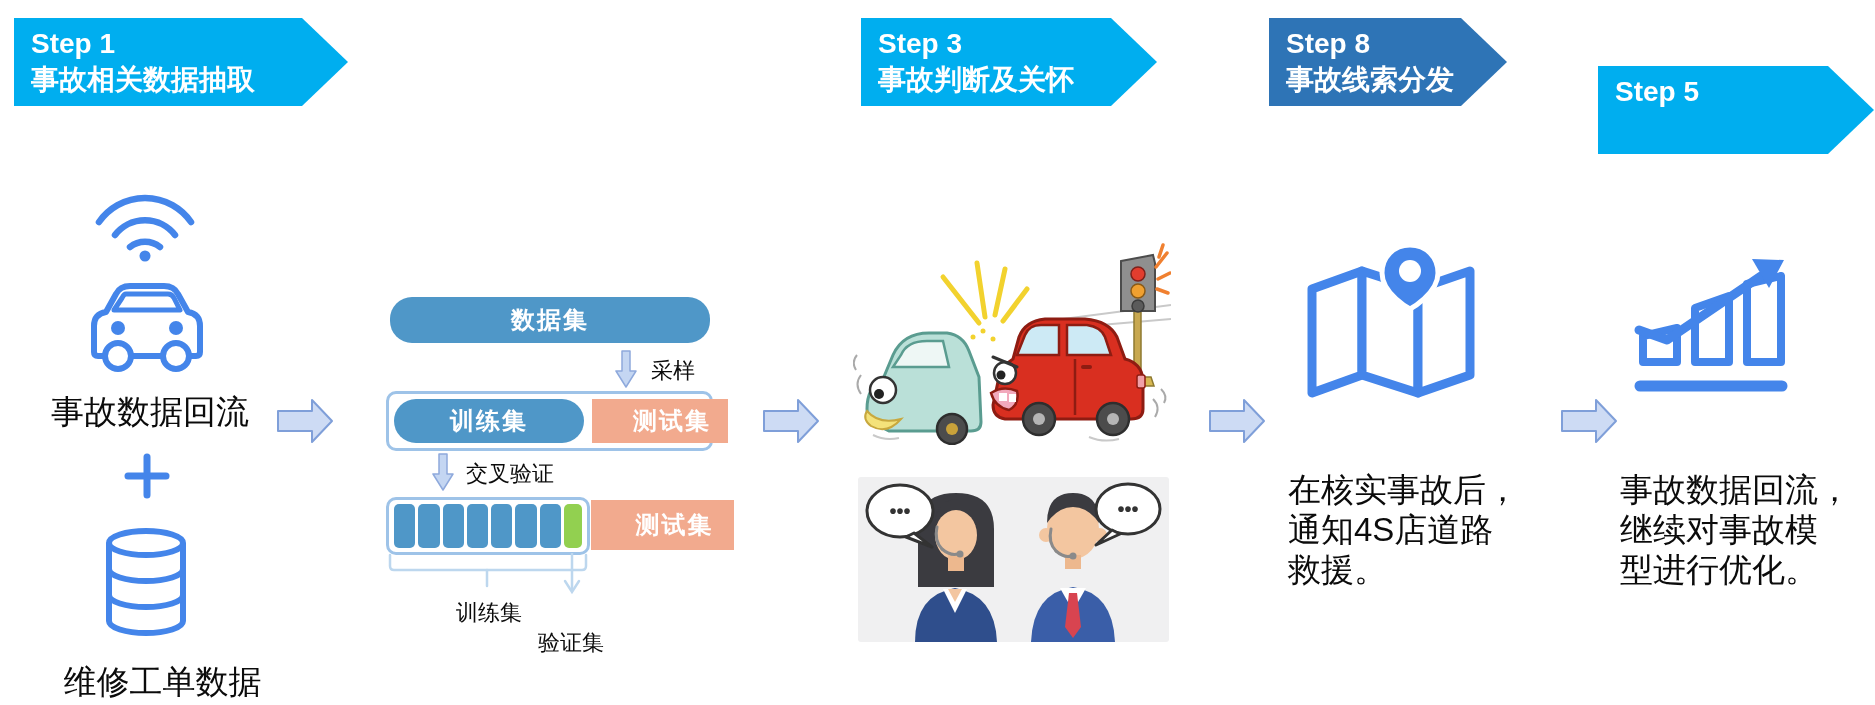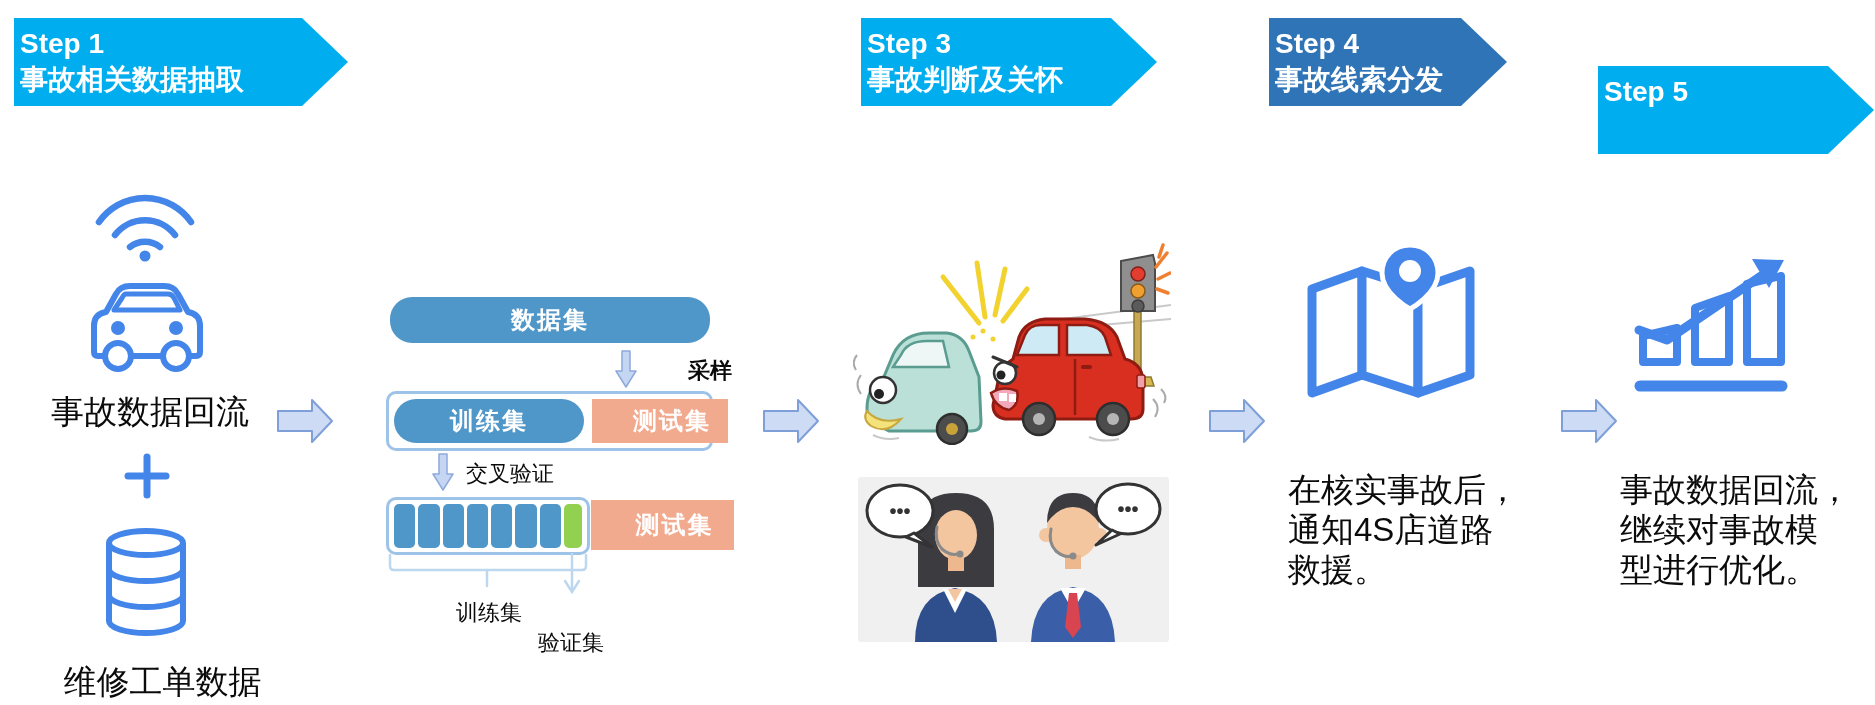--- a/index.html
+++ b/index.html
@@ -3,21 +3,21 @@
 <meta charset="utf-8">
 <style>
   html,body{margin:0;padding:0;background:#fff;}
   .stage{
     position:relative;width:1875px;height:705px;background:#fff;overflow:hidden;
     font-family:"Liberation Sans","DejaVu Sans",sans-serif;
   }
   
   .chev{
     position:absolute;top:18px;height:88px;box-sizing:border-box;
-    padding:8px 0 0 6px;color:#fff;
+    padding:8px 0 0 17px;color:#fff;
     clip-path:polygon(0 0, calc(100% - 46px) 0, 100% 50%, calc(100% - 46px) 100%, 0 100%);
   }
   .chev .l1{display:block;font-size:28px;font-weight:700;line-height:36px;}
   .chev .l2{display:block;font-size:28px;font-weight:700;line-height:36px;}
   .chev.light{background:#00AEEF;}
   .chev.dark{background:#2E74B6;}
   
   .abs{position:absolute;}
   .center{text-align:center;}
   
@@ -52,21 +52,21 @@
 
   <div class="chev light" style="left:14px;width:334px;">
     <span class="l1">Step 1</span>
     <span class="l2">事故相关数据抽取</span>
   </div>
   <div class="chev light" style="left:861px;width:296px;">
     <span class="l1">Step 3</span>
     <span class="l2">事故判断及关怀</span>
   </div>
   <div class="chev dark" style="left:1269px;width:238px;">
-    <span class="l1">Step 4</span>
+    <span class="l1">Step 8</span>
     <span class="l2">事故线索分发</span>
   </div>
   <div class="chev light" style="left:1598px;width:276px;margin-top:48px;">
     <span class="l1">Step 5</span>
   </div>
 
   <svg class="abs" style="left:89px;top:192px;" width="112" height="70" viewBox="0 0 112 70">
     <g fill="none" stroke="#4485EA" stroke-width="6.5" stroke-linecap="round">
       <path d="M10 30 A56 56 0 0 1 102 30"></path>
       <path d="M26 43 A38 38 0 0 1 86 43"></path>
@@ -119,21 +119,21 @@
   </svg>
   <svg class="abs" style="left:1560px;top:397px;" width="58" height="48" viewBox="0 0 58 48">
     <polygon points="2,14 36,14 36,3 56,24 36,45 36,34 2,34" fill="#CDDBF4" stroke="#7F9FD9" stroke-width="2" stroke-linejoin="round"></polygon>
   </svg>
 
   <div class="bar blue" style="left:390px;top:297px;width:320px;height:46px;">数据集</div>
 
   <svg class="abs" style="left:615px;top:350px;" width="22" height="38" viewBox="0 0 22 38">
     <polygon points="7,1 15,1 15,21 21,21 11,37 1,21 7,21" fill="#C4D6F2" stroke="#8EA9DC" stroke-width="1.5" stroke-linejoin="round"></polygon>
   </svg>
-  <div class="small-lbl" style="left:688px;top:356px;font-weight:bold;">采样</div>
+  <div class="small-lbl" style="left:651px;top:356px;">采样</div>
 
   <div class="holder" style="left:386px;top:391px;width:327px;height:60px;">
     <div class="holder1-inner">
       <div class="bar blue" style="left:5px;width:190px;">训练集</div>
       <div class="bar salmon" style="left:203px;width:112px;">测试集</div>
     </div>
   </div>
 
   <svg class="abs" style="left:432px;top:453px;" width="22" height="38" viewBox="0 0 22 38">
     <polygon points="7,1 15,1 15,21 21,21 11,37 1,21 7,21" fill="#C4D6F2" stroke="#8EA9DC" stroke-width="1.5" stroke-linejoin="round"></polygon>

